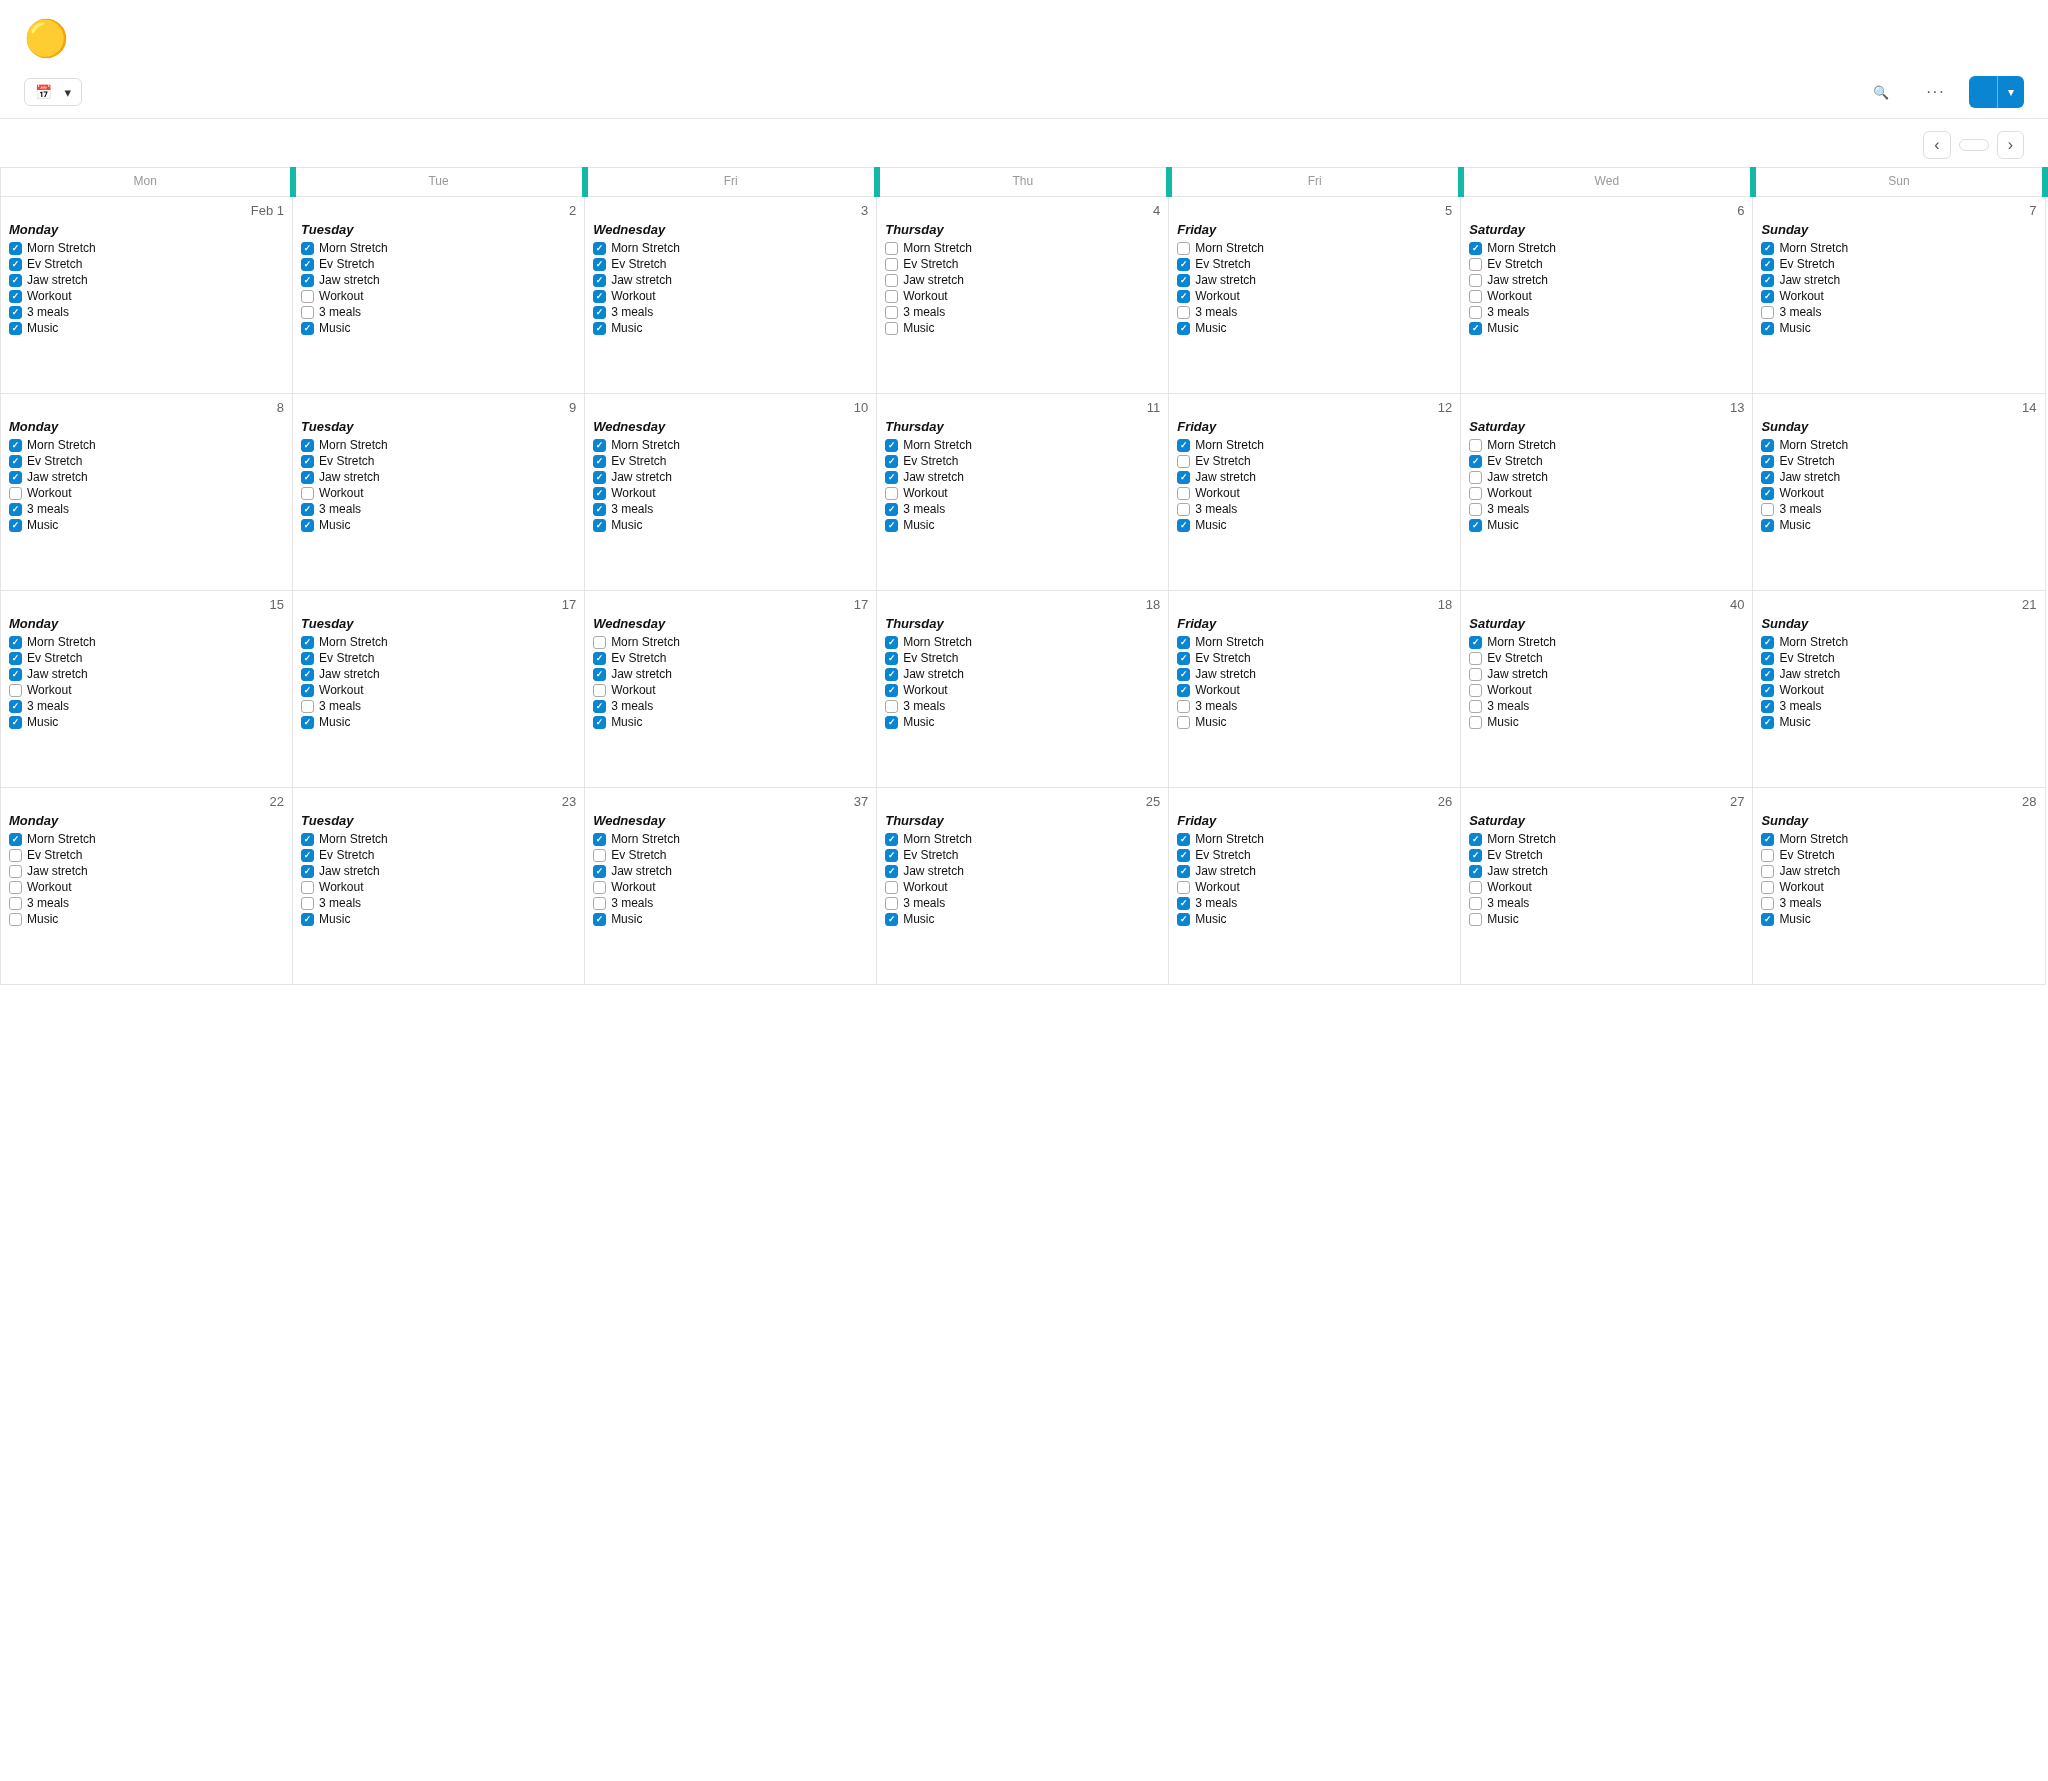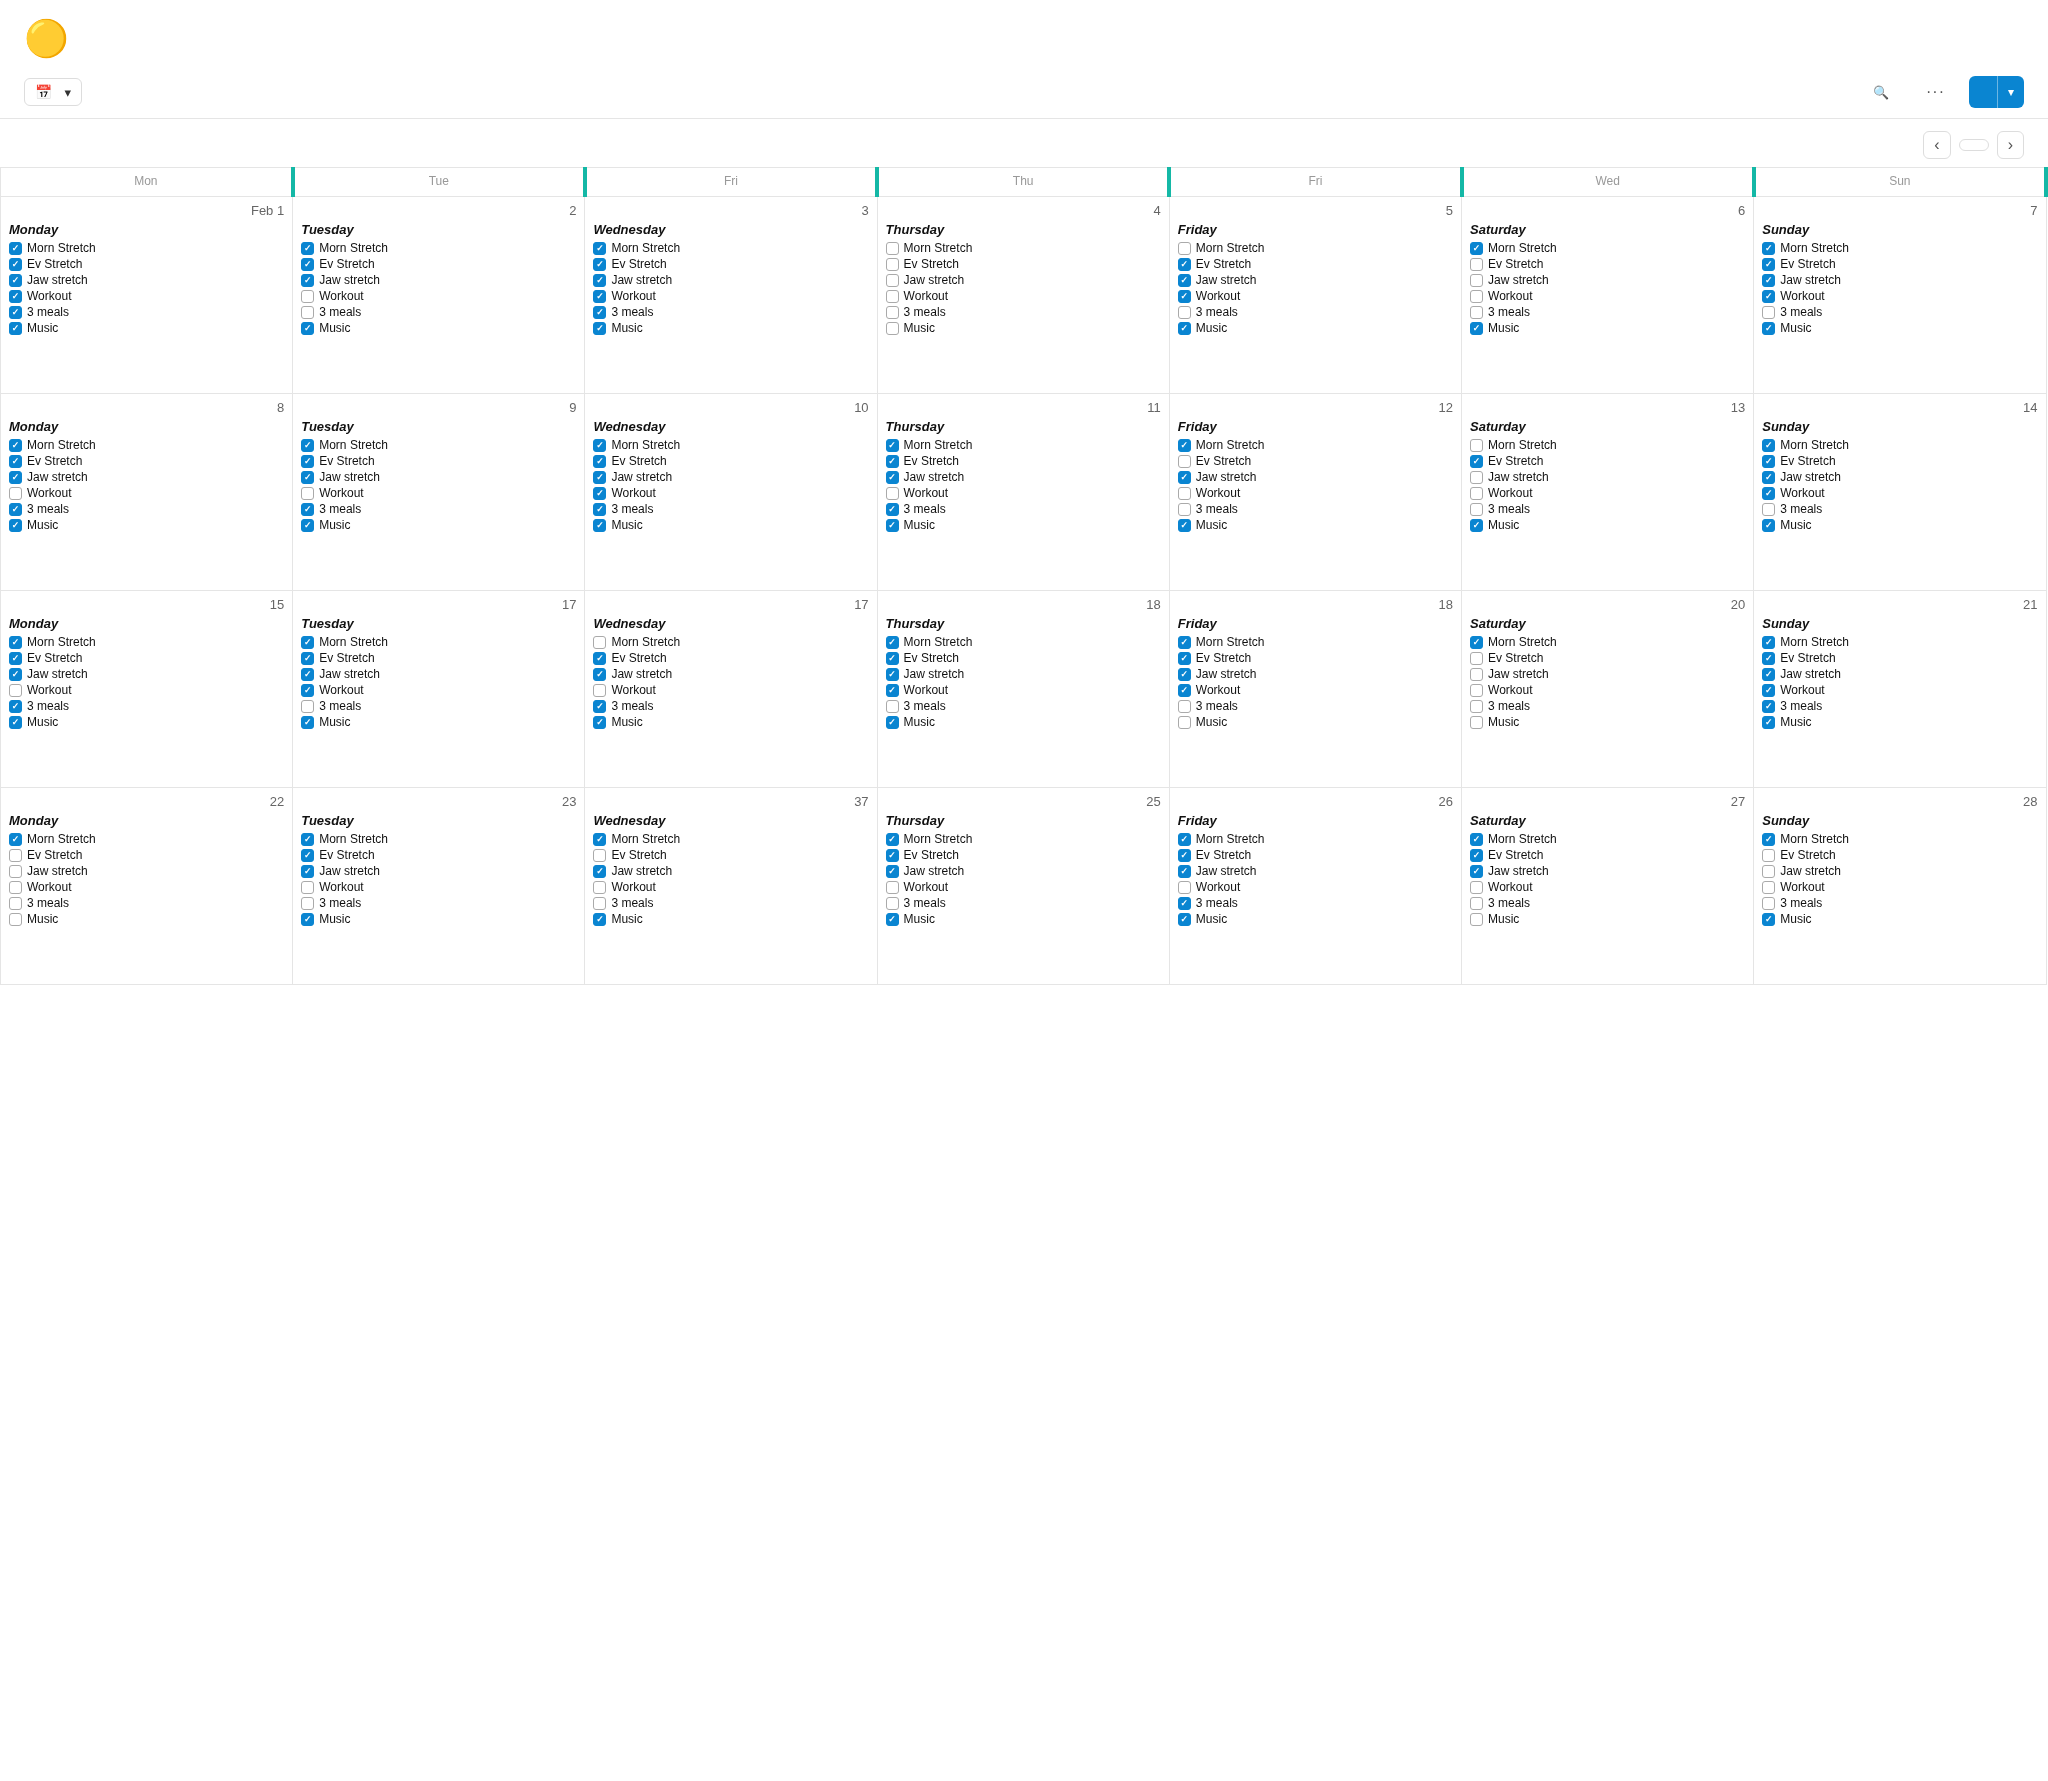--- a/index.html
+++ b/index.html
@@ -22,21 +22,21 @@
     .new-btn-divider { width: 1px; background: rgba(255,255,255,0.4); height: 32px; }
     .new-btn-caret { padding: 7px 10px; font-size: 12px; }
 
     .calendar-nav { display: flex; align-items: center; justify-content: space-between; padding: 12px 24px 8px 24px; }
     .cal-month-title { font-size: 18px; font-weight: 700; }
     .cal-nav-right { display: flex; align-items: center; gap: 8px; }
     .nav-arrow { background: none; border: 1px solid #ddd; border-radius: 6px; cursor: pointer; font-size: 16px; padding: 4px 10px; color: #555; }
     .today-btn { background: none; border: 1px solid #ddd; border-radius: 6px; cursor: pointer; font-size: 13px; padding: 5px 14px; color: #333; }
 
     .calendar-grid { width: 100%; border-collapse: collapse; table-layout: fixed; }
-    .day-header { text-align: center; color: #999; font-size: 12px; font-weight: 400; padding: 6px 0 8px 0; border-top: 1px solid #e5e5e5; border-right: 4px solid #14b8a6; }
+    .day-header { text-align: center; color: #999; font-size: 12px; font-weight: 400; padding: 6px 0 8px 0; border-top: 1px solid #e5e5e5; border-right: 6px solid #14b8a6; }
     .day-header:first-child { border-left: 1px solid #e5e5e5; }
 
     .day-cell { vertical-align: top; border: 1px solid #e5e5e5; padding: 6px 8px 8px 8px; height: 197px; width: 14.28%; }
     .day-number { text-align: right; font-size: 13px; color: #666; margin-bottom: 4px; }
     .day-label { font-weight: 700; font-size: 13px; margin-bottom: 4px; color: #111; font-style: italic; }
     .task-row { display: flex; align-items: center; gap: 5px; margin-bottom: 2px; font-size: 12px; color: #111; }
     .checkbox { width: 13px; height: 13px; border: 1.5px solid #aaa; border-radius: 3px; flex-shrink: 0; display: flex; align-items: center; justify-content: center; }
     .checkbox.checked { background: #0a85d1; border-color: #0a85d1; }
     .checkbox.checked::after { content: '✓'; color: #fff; font-size: 9px; font-weight: 700; }
     .task-text { font-size: 12px; }
@@ -632,21 +632,21 @@
             <div class="task-row">
               <div class="checkbox"></div>
               <span class="task-text">3 meals</span>
             </div>
             <div class="task-row">
               <div class="checkbox"></div>
               <span class="task-text">Music</span>
             </div>
           </td>
           <td class="day-cell">
-            <div class="day-number">20</div>
+            <div class="day-number">40</div>
             <div class="day-label">Saturday</div>
             <div class="task-row">
               <div class="checkbox checked"></div>
               <span class="task-text">Morn Stretch</span>
             </div>
             <div class="task-row">
               <div class="checkbox"></div>
               <span class="task-text">Ev Stretch</span>
             </div>
             <div class="task-row">

